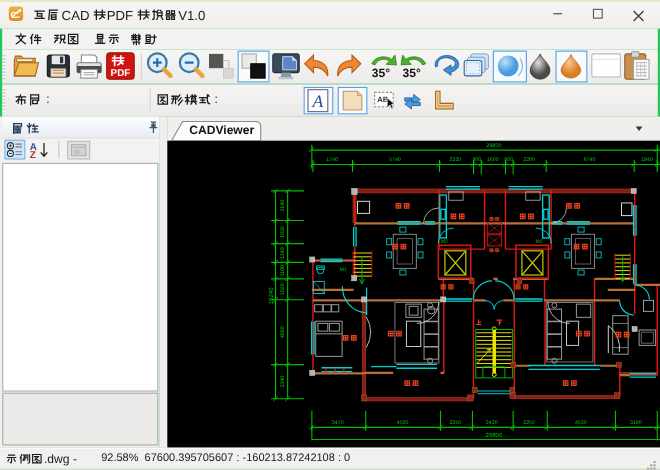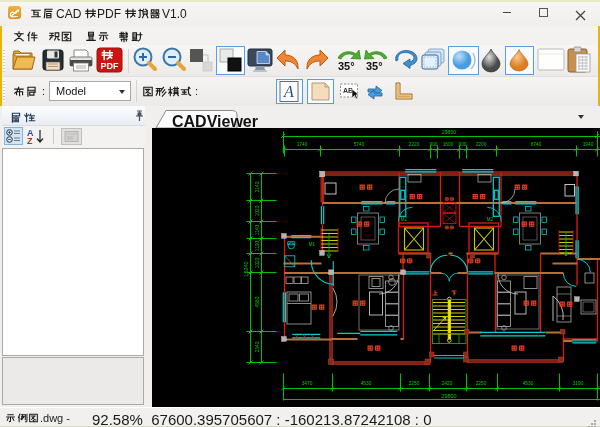--- a/index.html
+++ b/index.html
@@ -1,34 +1,34 @@
 <!DOCTYPE html>
 <html><head><meta charset="utf-8"><style>
 html,body{margin:0;padding:0;width:600px;height:427px;overflow:hidden;background:#f0efed;font-family:"Liberation Sans",sans-serif;}
 .ab{position:absolute;}
-#win{position:absolute;left:0;top:0;width:600px;height:427px;background:#eab308;}
+#win{position:absolute;left:0;top:0;width:600px;height:427px;background:#22c55e;}
 #titlebar{left:0;top:0;width:600px;height:26px;background:linear-gradient(#f8f7f5,#efeeec);}
 #topedge{left:0;top:0;width:600px;height:2px;background:#e7ecc4;}
 #appicon{left:8px;top:6px;width:13px;height:13px;border-radius:3px;background:linear-gradient(#f3b13c,#dd8d1e);}
 #title{left:30px;top:6px;height:14px;color:#1a1a1a;}
 #menubar{left:2px;top:26px;width:596px;height:19px;background:#f3f2f0;}
 #tb1{left:2px;top:45px;width:596px;height:31px;background:linear-gradient(#f7f6f4,#ecebe9);}
 #tb2{left:2px;top:76px;width:596px;height:30px;background:linear-gradient(#f5f4f2,#eceae8);border-top:1px solid #e0dfdd;box-sizing:border-box;}
 .grip{width:3px;background-image:repeating-linear-gradient(#fff 0 1px,#c6c5c3 1px 2px,#fff 2px 3px);background-size:2px 3px;background-repeat:repeat-y;}
 .vsep{width:1px;background:#d4d3d1;}
 .combo{background:#fff;border:1px solid #a8a8a6;box-sizing:border-box;font-size:11px;color:#111;}
 .carr{width:0;height:0;border-left:3.5px solid transparent;border-right:3.5px solid transparent;border-top:4px solid #333;}
 #lpanel{left:0;top:106px;width:145px;height:301px;background:#f0efed;}
 #lphead{left:2px;top:106px;width:143px;height:20px;background:linear-gradient(#fcfdfe,#e8edf3);border-bottom:1px solid #d8dce2;box-sizing:border-box;}
 #lptools{left:2px;top:126px;width:143px;height:22px;background:#f3f2f0;}
 #lpgrid{left:2px;top:148px;width:142px;height:208px;background:#fff;border:1px solid #aaaaa8;box-sizing:border-box;}
 #lpdesc{left:2px;top:357px;width:142px;height:48px;background:#eceae8;border:1px solid #aaaaa8;box-sizing:border-box;}
 #splitter{left:145px;top:106px;width:7px;height:301px;background:#f0efed;}
 #tabbar{left:152px;top:106px;width:448px;height:22px;background:#f0efed;}
-#tabtext{left:172px;top:113px;font-size:16px;font-weight:bold;color:#111;}
+#tabtext{left:172px;top:113px;font-size:11px;font-weight:bold;color:#111;}
 #canvas{left:152px;top:128px;width:448px;height:279px;background:#000;border-left:1px solid #fafafa;box-sizing:border-box;}
 #statusbar{left:0;top:407px;width:600px;height:20px;background:#f1f0ee;border-top:1px solid #fdfdfd;box-sizing:border-box;}
 .wbtn{color:#444;}
 svg.gt{display:inline-block;}
 .gy{fill:none;stroke:currentColor;stroke-width:1.9px;stroke-linecap:square;}
 .gyt{fill:none;stroke:#fff;stroke-width:2.4px;stroke-linecap:square;}
 </style></head><body>
 <svg width="0" height="0" style="position:absolute">
     <defs>
 <g id="ghu">
@@ -273,24 +273,20 @@
       </svg></div>
 <div class="ab" id="tb2"></div>
 <div class="ab grip" style="left:3px;top:80px;height:22px"></div>
 <div class="ab" style="left:13px;top:84px"><svg class="gt" width="36" height="13" style="color:#1a1a1a">
         <g class="gy">
           <use href="#gbu" transform="translate(0,0.5) scale(0.6)"></use>
           <use href="#gju" transform="translate(12.5,0.5) scale(0.6)"></use>
         </g>
         <text x="29" y="10" font-size="11" fill="#1a1a1a">:</text>
       </svg></div>
-<div class="ab combo" style="left:49px;top:81px;width:82px;height:20px">
-      <span style="position:absolute;left:6px;top:3px">Model</span>
-      <span class="carr" style="position:absolute;right:5px;top:8px"></span>
-    </div>
 <div class="ab vsep" style="left:136px;top:80px;height:22px"></div>
 <div class="ab" style="left:142px;top:84px"><svg class="gt" width="60" height="13" style="color:#1a1a1a">
         <g class="gy">
           <use href="#gtu" transform="translate(0,0.5) scale(0.6)"></use>
           <use href="#gxing" transform="translate(12.5,0.5) scale(0.6)"></use>
           <use href="#gmo" transform="translate(25,0.5) scale(0.6)"></use>
           <use href="#gshi6" transform="translate(37.5,0.5) scale(0.6)"></use>
         </g>
         <text x="53" y="10" font-size="11" fill="#1a1a1a">:</text>
       </svg></div>
@@ -622,21 +618,21 @@
 <div class="ab" id="statusbar"></div>
 <div class="ab" style="left:0;top:425.5px;width:600px;height:1.5px;background:#d6d9c2"></div>
 <div class="ab" style="left:5px;top:411px"><svg class="gt" width="300" height="13" style="color:#1a1a1a">
         <g class="gy">
           <use href="#gshi5" transform="translate(0,0.5) scale(0.55)"></use>
           <use href="#gli" transform="translate(11.5,0.5) scale(0.55)"></use>
           <use href="#gtu" transform="translate(23,0.5) scale(0.55)"></use>
         </g>
         <text x="35" y="10" font-size="11" fill="#1a1a1a">.dwg -</text>
       </svg></div>
-<div class="ab" style="left:92px;top:411px;font-size:15px;color:#1a1a1a">92.58%&nbsp;&nbsp;67600.395705607 : -160213.87242108 : 0</div>
+<div class="ab" style="left:92px;top:411px;font-size:10px;color:#1a1a1a">92.58%&nbsp;&nbsp;67600.395705607 : -160213.87242108 : 0</div>
 <div class="ab" style="left:588px;top:415px"><svg width="9" height="9">
         <g fill="#aaa">
           <rect x="6" y="0" width="2" height="2"></rect>
           <rect x="3" y="3" width="2" height="2"></rect>
           <rect x="6" y="3" width="2" height="2"></rect>
           <rect x="0" y="6" width="2" height="2"></rect>
           <rect x="3" y="6" width="2" height="2"></rect>
           <rect x="6" y="6" width="2" height="2"></rect>
         </g>
       </svg></div>

